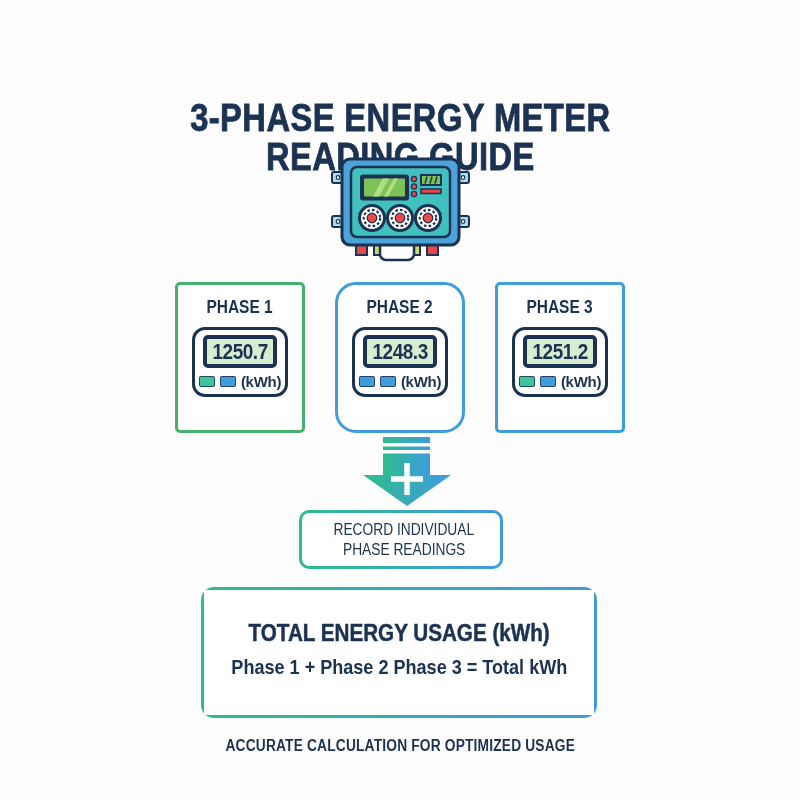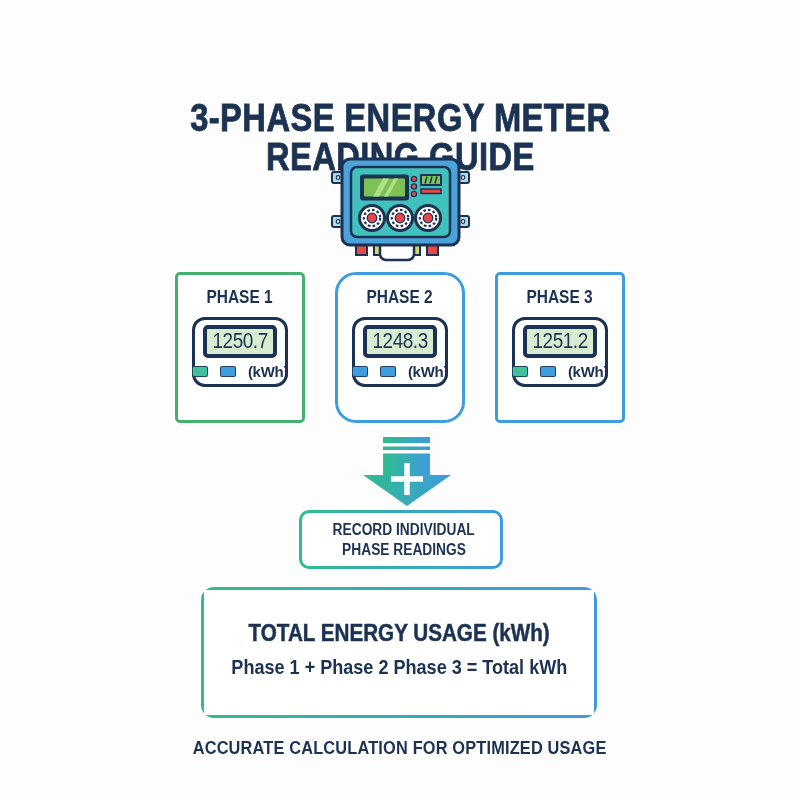--- a/index.html
+++ b/index.html
@@ -21,54 +21,54 @@
   .m-screen{fill:var(--meter-screen);}
   .m-shine{fill:#b2df85;}
   .m-dot circle{fill:var(--meter-red);stroke:var(--navy);stroke-width:1.2;}
   .m-mini{fill:var(--meter-screen);stroke:var(--navy);}
   .m-bar{fill:var(--meter-red);stroke:var(--navy);}
   .m-red{fill:var(--meter-red);}
   .m-yellow{fill:var(--meter-yellow);}
   .m-sidetab{fill:var(--meter-lightblue);stroke:var(--navy);}
 
   
-  .card{position:absolute;top:272px;width:130px;height:151px;box-sizing:border-box;
+  .card{position:absolute;top:282px;width:130px;height:151px;box-sizing:border-box;
         background:#fff;border:3px solid var(--card-border);border-radius:5px;text-align:center;}
   .card.c1{left:175px;} .card.c2{left:335px;border-radius:21px;} .card.c3{left:495px;}
   .card-label{margin-top:12px;font-size:18px;font-weight:bold;}
   .display{width:96px;height:70px;margin:9px auto 0;box-sizing:border-box;background:#fff;
            border:3px solid var(--navy);border-radius:13px;display:flex;flex-direction:column;
            align-items:center;justify-content:center;}
   .lcd{width:74px;height:33px;box-sizing:border-box;background:var(--lcd-bg);
-       border:4px solid var(--navy);border-radius:5px;display:flex;align-items:flex-end;justify-content:center;
-       font-size:22px;font-weight:normal;letter-spacing:-.5px;}
-  .led-row{margin-top:5px;display:flex;align-items:center;gap:12px;}
+       border:4px solid var(--navy);border-radius:5px;display:flex;align-items:flex-start;justify-content:center;
+       font-size:22px;font-weight:bold;letter-spacing:-.5px;}
+  .led-row{margin-top:5px;display:flex;align-items:center;gap:5px;}
   .led{width:16px;height:11px;border-radius:2px;border:1.4px solid rgba(27,50,82,.85);box-sizing:border-box;}
   .led.l1{background:var(--led1);} .led.l2{background:var(--led2);}
   .unit{font-size:15px;font-weight:bold;letter-spacing:-.3px;}
 
   
   .arrow{position:absolute;left:361px;top:437px;width:92px;height:70px;}
 
   
   .gbox{position:absolute;box-sizing:border-box;padding:3px;border-radius:10px;
         background:linear-gradient(90deg,var(--grad-green),var(--grad-blue));}
   .gbox-inner{width:100%;height:100%;box-sizing:border-box;background:#fff;border-radius:7px;
               display:flex;flex-direction:column;align-items:center;justify-content:center;text-align:center;}
   .record{left:299px;top:510px;width:204px;height:59px;}
-  .record .gbox-inner{font-size:16px;line-height:20px;font-weight:bold;padding-left:6px;}
+  .record .gbox-inner{font-size:16px;line-height:20px;font-weight:normal;padding-left:6px;}
   .total{left:201px;top:587px;width:396px;height:131px;border-radius:13px;}
   .total .gbox-inner{border-radius:1px;}
   .total-title{font-size:24px;font-weight:bold;margin-bottom:8px;-webkit-text-stroke:.5px var(--navy);}
   .total-formula,.total-calc{font-size:21px;font-weight:bold;}
   .total-formula{margin-bottom:8px;}
 
   
   .caption{position:absolute;top:737px;left:0;right:0;text-align:center;
-           font-size:19px;font-weight:bold;letter-spacing:.2px;}
+           font-size:16px;font-weight:bold;letter-spacing:.2px;}
 </style>
 </head>
 <body style="--navy: #1b3252; --grad-green: #2ebd8b; --grad-blue: #3e9be0; --lcd-bg: #d8ecd0; --meter-body: #4ba3d9; --meter-panel: #41c1be; --meter-screen: #7cc257; --meter-red: #e8484a; --meter-yellow: #ccd96b; --meter-lightblue: #aadcef;">
 
 <div class="canvas">
 
   <header class="title">
     <span class="cond">3-PHASE ENERGY METER</span><br>
     <span class="cond">READING GUIDE</span>
   </header>

